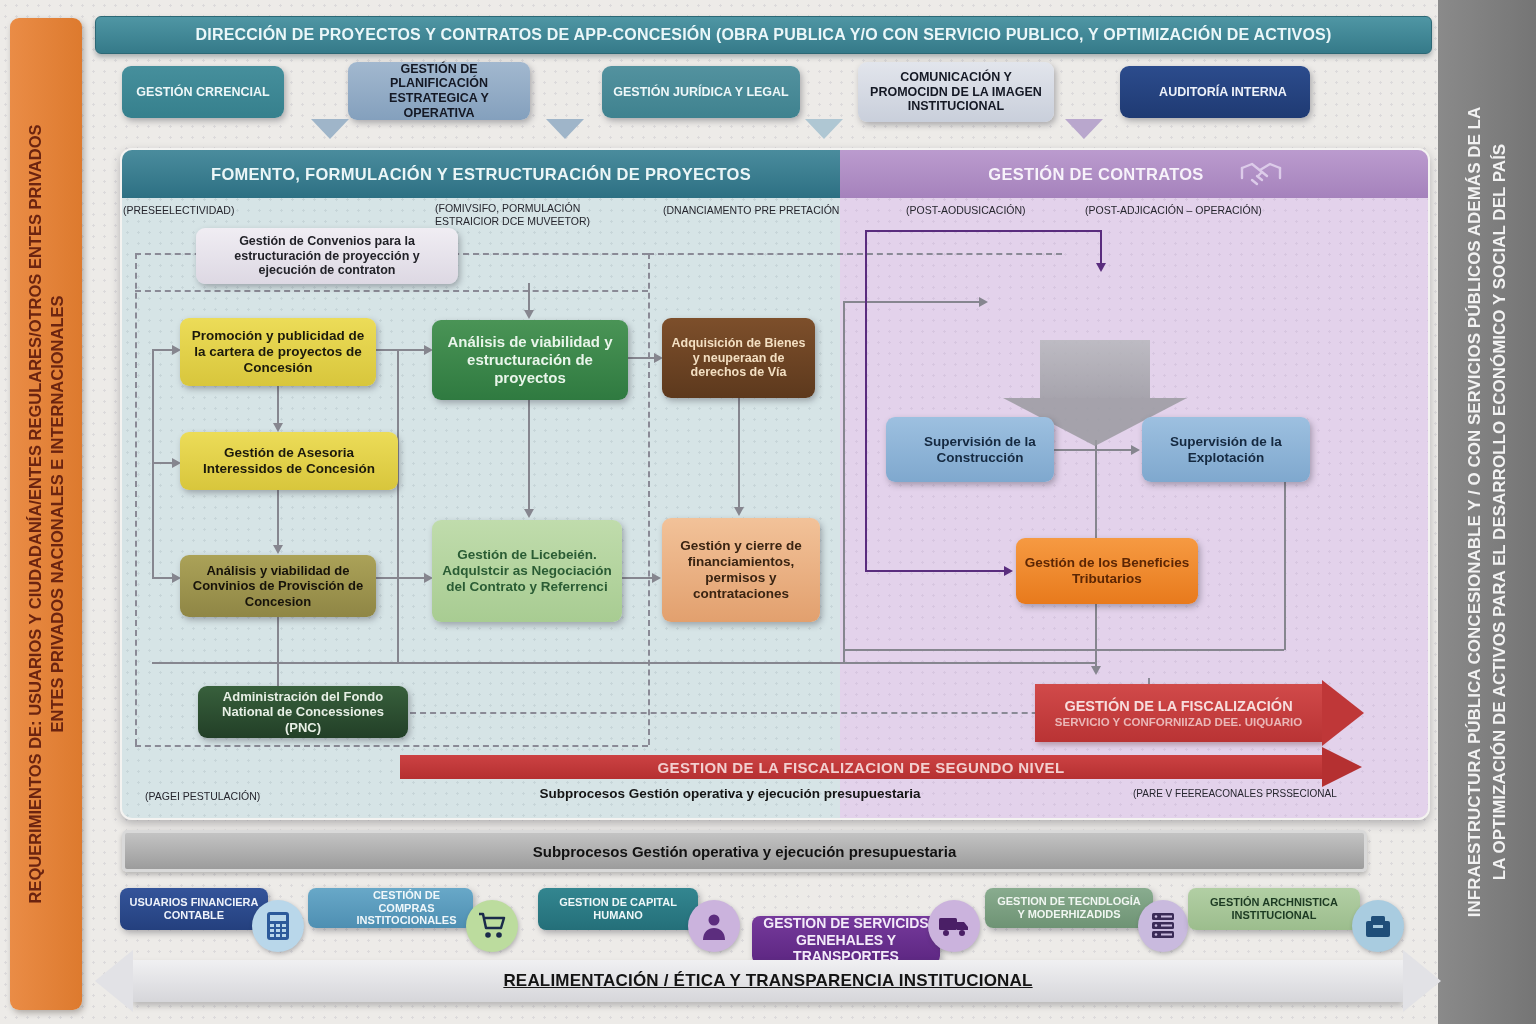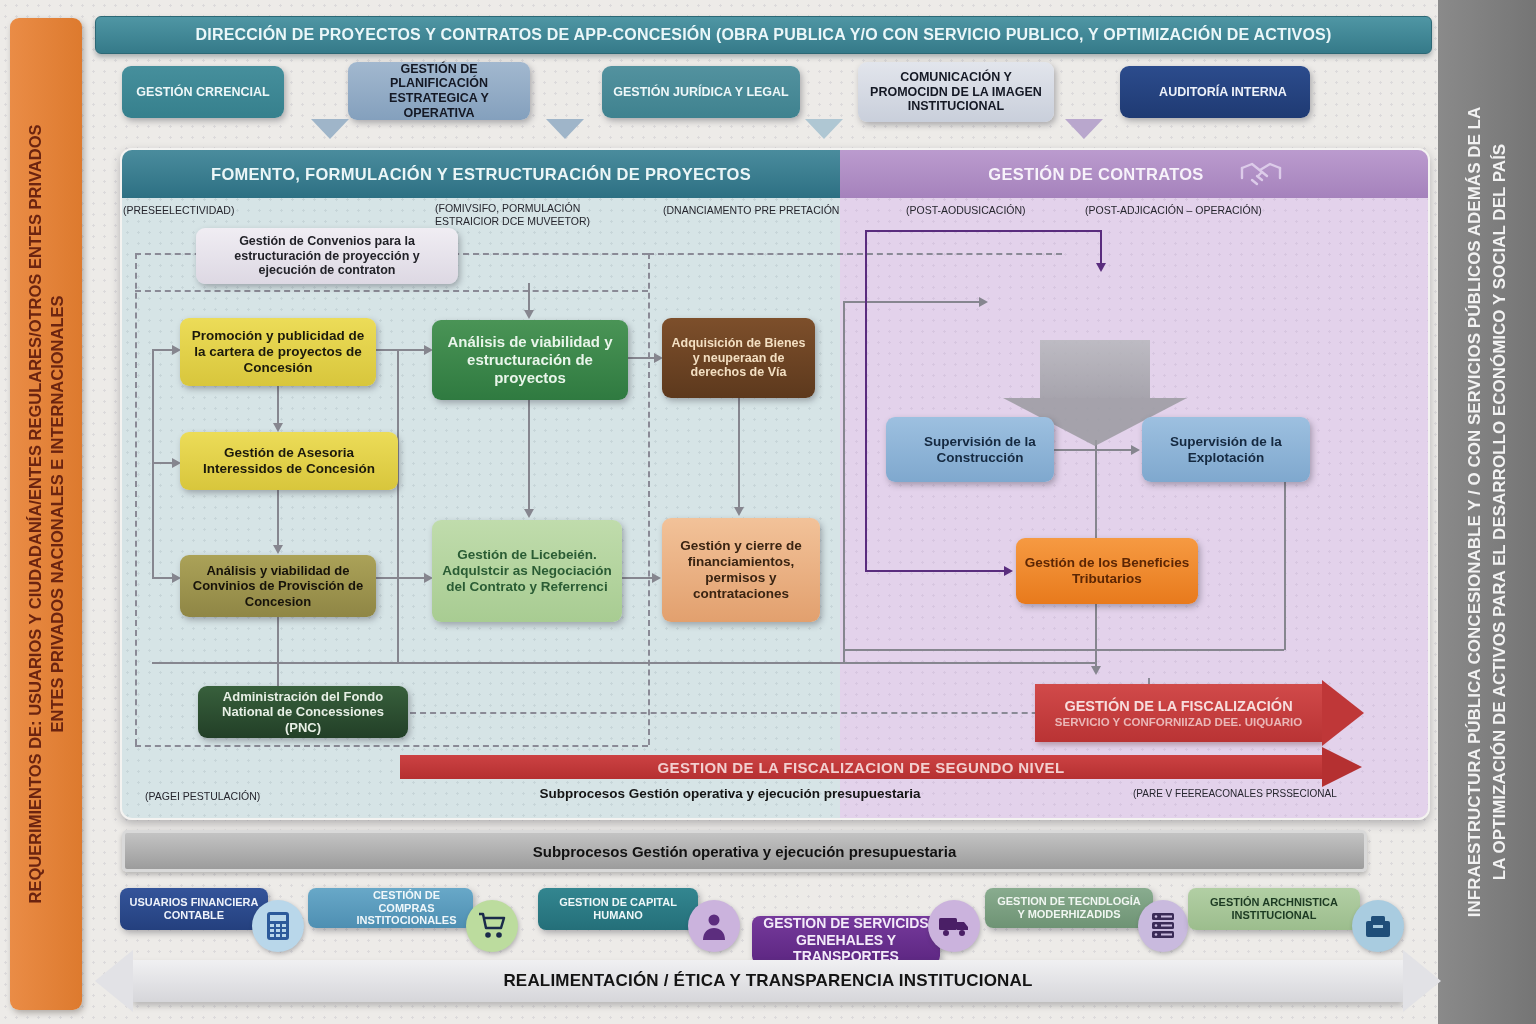--- a/index.html
+++ b/index.html
@@ -315,18 +315,18 @@
     <svg width="28" height="26" viewBox="0 0 28 26">
         <g fill="#1f4e79">
           <rect x="2" y="8" width="24" height="16" rx="2"></rect>
           <rect x="7" y="3" width="14" height="7" rx="1.5"></rect>
           <rect x="9" y="12" width="10" height="3" fill="#a9cce0"></rect>
         </g>
       </svg>
   </div>
 
   <div style="position:absolute;left:133px;top:960px;width:1270px;height:42px;background:linear-gradient(180deg,#f0f0f2,#d6d6da);box-shadow:0 4px 6px rgba(90,90,95,.35);display:flex;align-items:center;justify-content:center;">
-    <span style="font-weight:700;font-size:17px;color:#141414;letter-spacing:.2px;">REALIMENTACIÓN / ÉTICA Y TRANSPARENCIA INSTITUCIONAL</span>
+    <span style="font-weight:700;font-size:17px;color:#141414;letter-spacing:.2px;text-decoration:underline;">REALIMENTACIÓN / ÉTICA Y TRANSPARENCIA INSTITUCIONAL</span>
   </div>
   <div style="position:absolute;left:95px;top:950px;width:0;height:0;border-top:31px solid transparent;border-bottom:31px solid transparent;border-right:38px solid #e2e2e6;"></div>
   <div style="position:absolute;left:1403px;top:950px;width:0;height:0;border-top:31px solid transparent;border-bottom:31px solid transparent;border-left:38px solid #e2e2e6;"></div>
 
 </div>
 
 </body></html>

